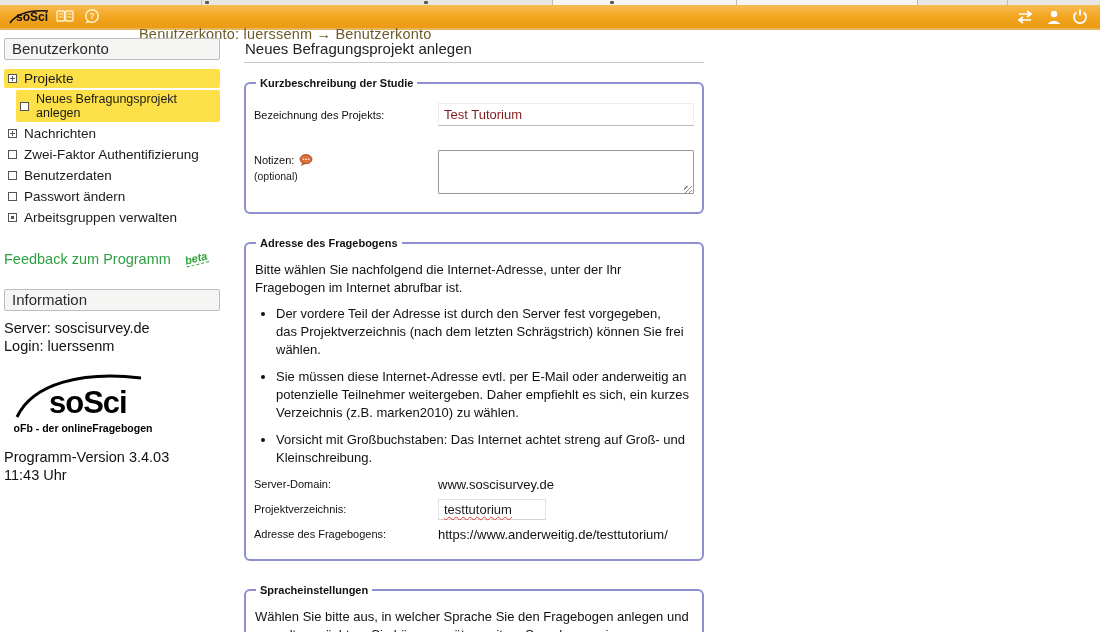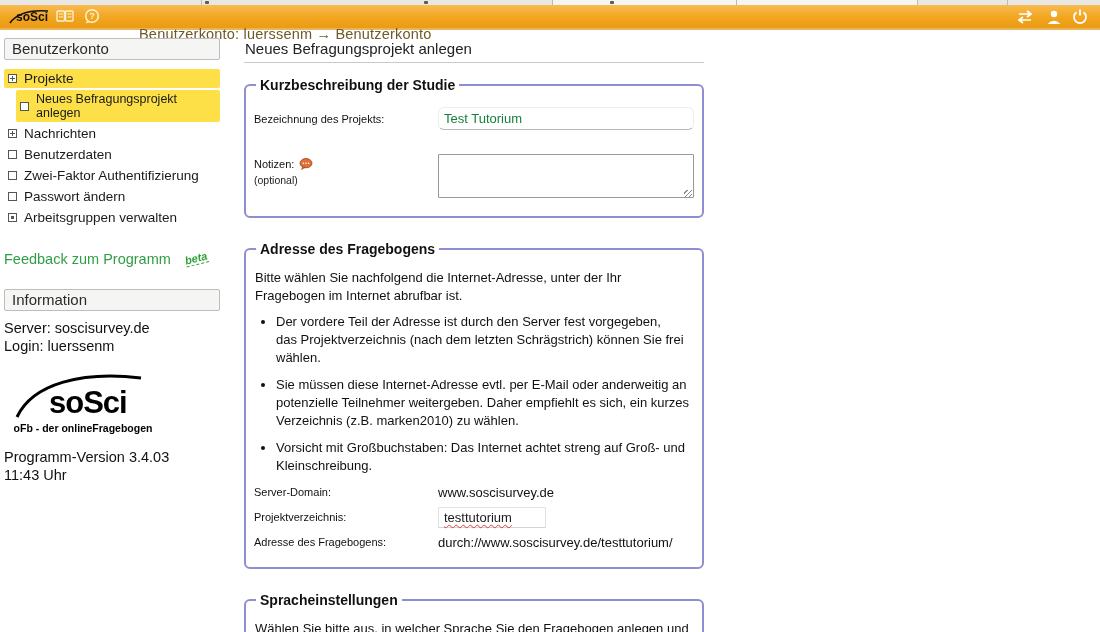--- a/index.html
+++ b/index.html
@@ -53,29 +53,29 @@
   .biglogo svg{display:block;margin:0 auto;}
   .version{font-size:14.5px;margin-top:14px;line-height:1.25;color:#111;}
   
   .main{position:absolute;left:244px;top:40px;width:460px;}
   .page-title{font-size:15px;font-weight:normal;color:#222;margin:0 0 5px 1px;}
   .title-rule{border:none;border-top:1px solid #c9c9c9;margin:0 0 14px 0;}
   fieldset{
     border:2px solid #8d8fd1;border-radius:6px;margin:0 0 23px 0;
     padding:6px 8px 10px 8px;
   }
-  legend{font-size:14px;font-weight:bold;color:#111;padding:0 4px;margin-left:2px;}
+  legend{font-size:11px;font-weight:bold;color:#111;padding:0 4px;margin-left:2px;}
   .frow{display:grid;grid-template-columns:184px 1fr;align-items:center;margin:8px 0 4px 0;}
   .frow.top{align-items:start;}
   .flabel{font-size:11px;color:#111;}
   .fsub{font-size:10.5px;color:#222;}
   .txt-input{
-    width:100%;box-sizing:border-box;font-family:inherit;font-size:13px;color:#15803d;
+    width:100%;box-sizing:border-box;font-family:inherit;font-size:13px;color:#7f1d1d;
     border:1px solid #ededed;border-bottom:1px solid #b9b9b9;background:#fff;
-    padding:3px 5px;border-radius:6px;outline:none;
+    padding:3px 5px;border-radius:1px;outline:none;
   }
   .ta-wrap{position:relative;}
   textarea{
     width:100%;height:44px;box-sizing:border-box;resize:none;
     border:1px solid #999;border-radius:1px;background:#fff;font-family:inherit;font-size:13px;outline:none;
   }
   .resize-grip{
     position:absolute;right:2px;bottom:4px;width:8px;height:8px;pointer-events:none;
     background:repeating-linear-gradient(135deg,transparent 0 2px,#888 2px 3px);
   }
@@ -161,25 +161,25 @@
     <div class="menu-item active sub">
       <span class="tree-icon"></span>
       <span>Neues Befragungsprojekt anlegen</span>
     </div>
     <div class="menu-item">
       <span class="tree-icon plus"></span>
       <span>Nachrichten</span>
     </div>
     <div class="menu-item">
       <span class="tree-icon"></span>
+      <span>Zwei-Faktor Authentifizierung</span>
+    </div>
+    <div class="menu-item">
+      <span class="tree-icon"></span>
       <span>Benutzerdaten</span>
-    </div>
-    <div class="menu-item">
-      <span class="tree-icon"></span>
-      <span>Zwei-Faktor Authentifizierung</span>
     </div>
     <div class="menu-item">
       <span class="tree-icon"></span>
       <span>Passwort ändern</span>
     </div>
     <div class="menu-item">
       <span class="tree-icon dot"></span>
       <span>Arbeitsgruppen verwalten</span>
     </div>
   </div>
@@ -256,21 +256,21 @@
     <div class="addr-row">
       <div class="flabel">Projektverzeichnis:</div>
       <div>
         <div class="dir-input">
           <span>testtutorium</span>
         </div>
       </div>
     </div>
     <div class="addr-row">
       <div class="flabel">Adresse des Fragebogens:</div>
-      <div class="plain-val">durch://www.soscisurvey.de/testtutorium/</div>
+      <div class="plain-val">https://www.anderweitig.de/testtutorium/</div>
     </div>
   </fieldset>
 
   <fieldset>
     <legend>Spracheinstellungen</legend>
     <p class="para">Wählen Sie bitte aus, in welcher Sprache Sie den Fragebogen anlegen und verwalten möchten. Sie können später weitere Sprachenversionen hinzufügen.</p>
 
   </fieldset>
 
 </div>

